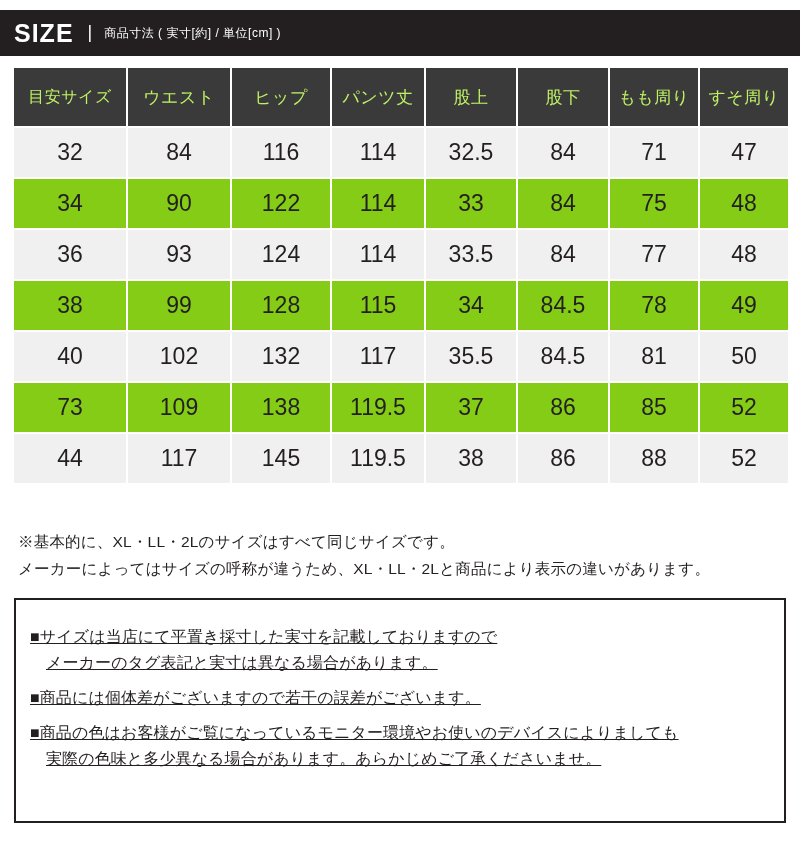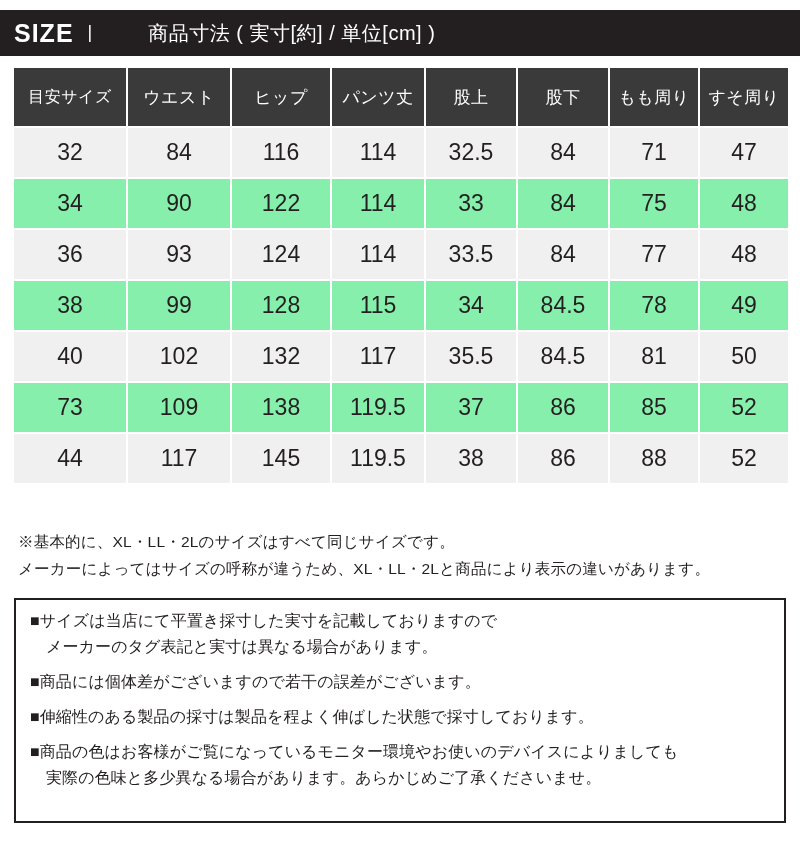--- a/index.html
+++ b/index.html
@@ -43,60 +43,59 @@
   }
   .header .divider {
     font-size: 18px;
     margin: 0 12px 0 14px;
     color: #ffffff;
     line-height: 1;
     position: relative;
     top: -1px;
   }
   .header .subtitle {
-    font-size: 20px;
+    font-size: 12px;
     letter-spacing: 0.5px;
     line-height: 1;
-    margin-left: 44px;
   }
 
   
   table.size-table {
     position: absolute;
     left: 12px;
     top: 66px;
     width: 776px;
     border-collapse: collapse;
     table-layout: fixed;
   }
   table.size-table th,
   table.size-table td {
     border: 2px solid #ffffff;
     text-align: center;
     vertical-align: middle;
   }
   table.size-table thead th {
     background: #3a3a3a;
-    color: #ffffff;
+    color: #bef264;
     font-size: 17px;
     font-weight: normal;
     height: 56px;
     letter-spacing: 0.5px;
     text-align: center;
   }
   table.size-table thead th:first-child {
     font-size: 16px;
   }
   table.size-table tbody td {
     height: 47px;
     font-size: 23px;
     background: #f0f0f0;
   }
   table.size-table tbody tr.alt td {
-    background: #86efac;
+    background: #84cc16;
   }
   table.size-table tbody td.label-col {
     font-weight: normal;
     font-size: 23px;
   }
   
   col.c0 { width: 114px; }
   col.c1 { width: 104px; }
   col.c2 { width: 100px; }
   col.c3 { width: 94px; }
@@ -121,21 +120,22 @@
 
   
   .box {
     position: absolute;
     left: 14px;
     top: 598px;
     width: 772px;
     height: 225px;
     border: 2px solid #231f20;
     box-sizing: border-box;
-    padding: 8px 14px 0 14px;
+    padding: 24px 14px 0 14px;
+    text-decoration: underline;
   }
   .box ul {
     list-style: none;
     margin: 0;
     padding: 0;
   }
   .box li {
     font-size: 16px;
     line-height: 1.62;
     margin-bottom: 9px;
@@ -262,22 +262,19 @@
   <div class="box">
     <ul>
       <li>
         <span>■サイズは当店にて平置き採寸した実寸を記載しておりますので</span>
         <span class="l2">メーカーのタグ表記と実寸は異なる場合があります。</span>
       </li>
       <li>
         <span>■商品には個体差がございますので若干の誤差がございます。</span>
       </li>
       <li>
-        <span>■伸縮性のある製品の採寸は製品を程よく伸ばした状態で採寸しております。</span>
-      </li>
-      <li>
         <span>■商品の色はお客様がご覧になっているモニター環境やお使いのデバイスによりましても</span>
         <span class="l2">実際の色味と多少異なる場合があります。あらかじめご了承くださいませ。</span>
       </li>
     </ul>
   </div>
 
 </div>
 
 </body></html>

